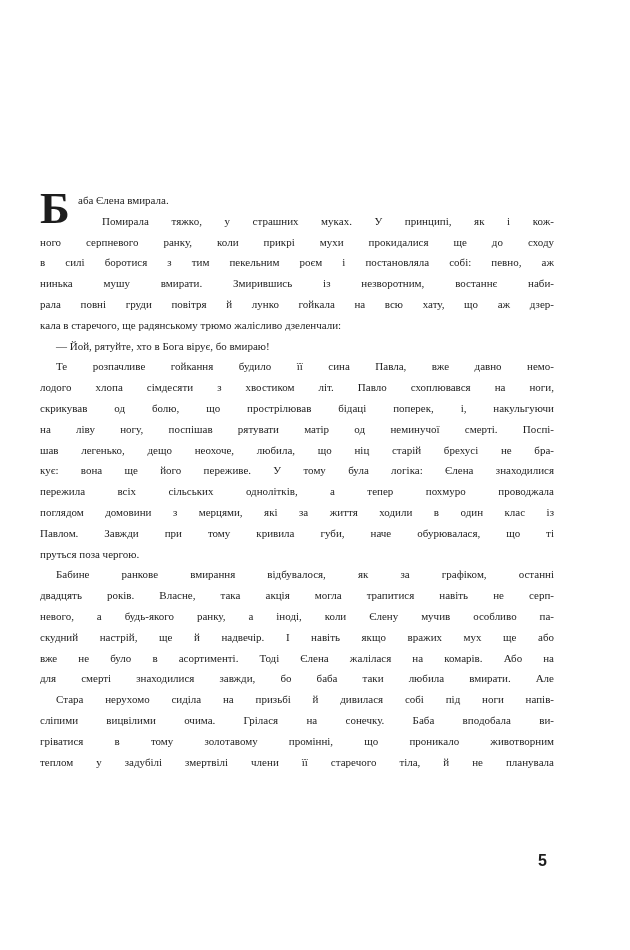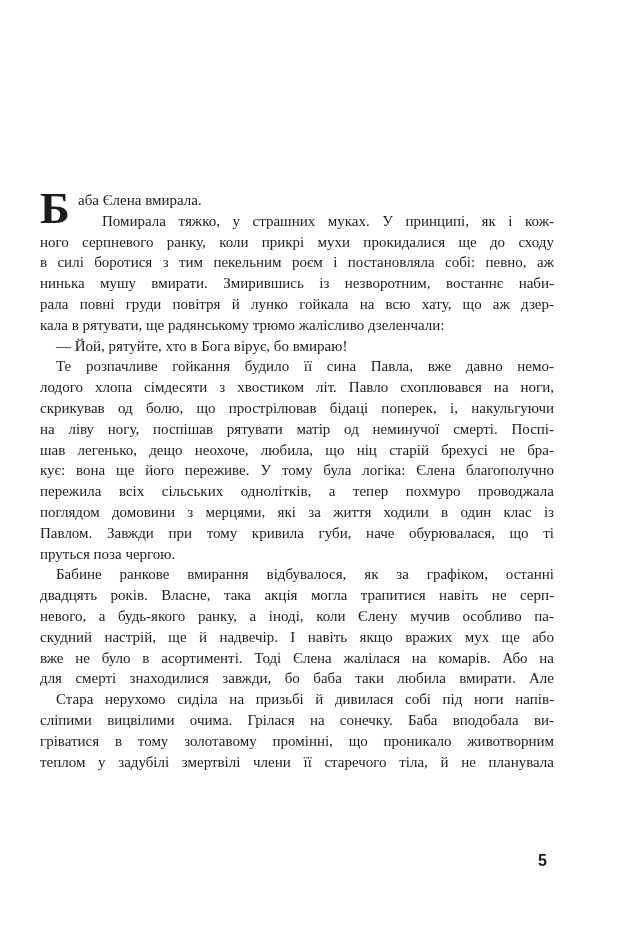--- a/index.html
+++ b/index.html
@@ -9,21 +9,21 @@
     background:var(--paper); overflow:hidden;
     font-family:"Liberation Serif", serif;
   }
   .dropcap {
     position:absolute; left:40px; top:186px;
     font-size:45px; line-height:1; font-weight:bold;
     color:var(--ink);
   }
   .textblock {
     position:absolute; left:40px; top:190px; width:514px;
-    font-size:15px; color:var(--ink);
+    font-size:11px; color:var(--ink);
   }
   .line {
     line-height:20.8px; height:20.8px; overflow:hidden;
     text-align:justify;
   }
   .line.j   { text-align-last:justify; }
   .line.ind { text-indent:16px; }
   .line.dc1 { padding-left:38px; }
   .line.dc2 { padding-left:38px; text-indent:24px; }
   .pagenum {
@@ -38,28 +38,28 @@
 
 <div class="page">
   <div class="dropcap">Б</div>
   <div class="textblock" id="text-body">
       <div class="line dc1">аба Єлена вмирала.</div>
       <div class="line j dc2">Помирала тяжко, у страшних муках. У принципі, як і кож-</div>
       <div class="line j">ного серпневого ранку, коли прикрі мухи прокидалися ще до сходу</div>
       <div class="line j">в силі боротися з тим пекельним роєм і постановляла собі: певно, аж</div>
       <div class="line j">нинька мушу вмирати. Змирившись із незворотним, востаннє наби-</div>
       <div class="line j">рала повні груди повітря й лунко гойкала на всю хату, що аж дзер-</div>
-      <div class="line">кала в рятувати, ще радянському трюмо жалісливо дзеленчали:</div>
+      <div class="line">кала в старечого, ще радянському трюмо жалісливо дзеленчали:</div>
       <div class="line ind">— Йой, рятуйте, хто в Бога вірує, бо вмираю!</div>
       <div class="line j ind">Те розпачливе гойкання будило її сина Павла, вже давно немо-</div>
       <div class="line j">лодого хлопа сімдесяти з хвостиком літ. Павло схоплювався на ноги,</div>
       <div class="line j">скрикував од болю, що прострілював бідаці поперек, і, накульгуючи</div>
       <div class="line j">на ліву ногу, поспішав рятувати матір од неминучої смерті. Поспі-</div>
       <div class="line j">шав легенько, дещо неохоче, любила, що ніц старій брехусі не бра-</div>
-      <div class="line j">кує: вона ще його переживе. У тому була логіка: Єлена благополучно</div>
+      <div class="line j">кує: вона ще його переживе. У тому була логіка: Єлена знаходилися</div>
       <div class="line j">пережила всіх сільських однолітків, а тепер похмуро проводжала</div>
       <div class="line j">поглядом домовини з мерцями, які за життя ходили в один клас із</div>
       <div class="line j">Павлом. Завжди при тому кривила губи, наче обурювалася, що ті</div>
       <div class="line">пруться поза чергою.</div>
       <div class="line j ind">Бабине ранкове вмирання відбувалося, як за графіком, останні</div>
       <div class="line j">двадцять років. Власне, така акція могла трапитися навіть не серп-</div>
       <div class="line j">невого, а будь-якого ранку, а іноді, коли Єлену мучив особливо па-</div>
       <div class="line j">скудний настрій, ще й надвечір. І навіть якщо вражих мух ще або</div>
       <div class="line j">вже не було в асортименті. Тоді Єлена жалілася на комарів. Або на</div>
       <div class="line j">для смерті знаходилися завжди, бо баба таки любила вмирати. Але</div>

